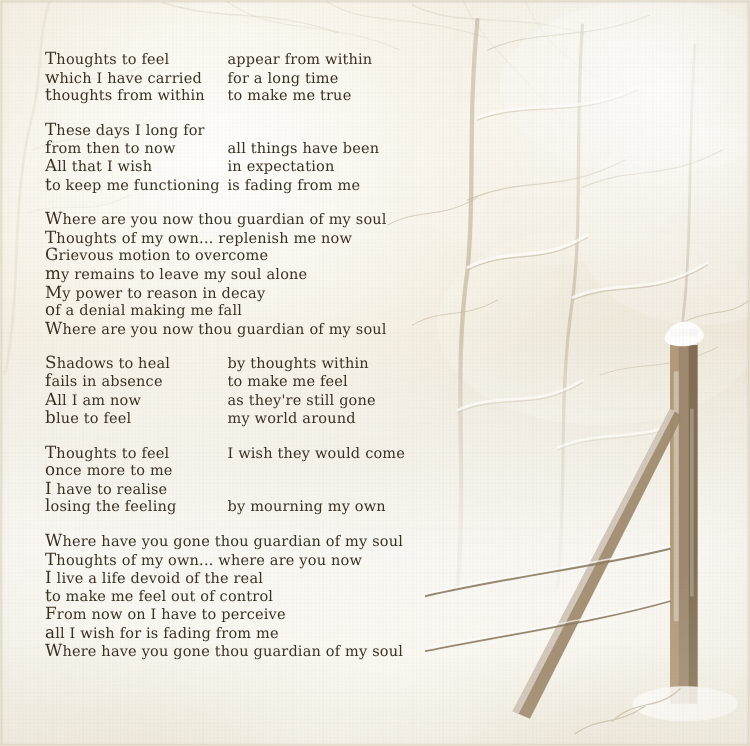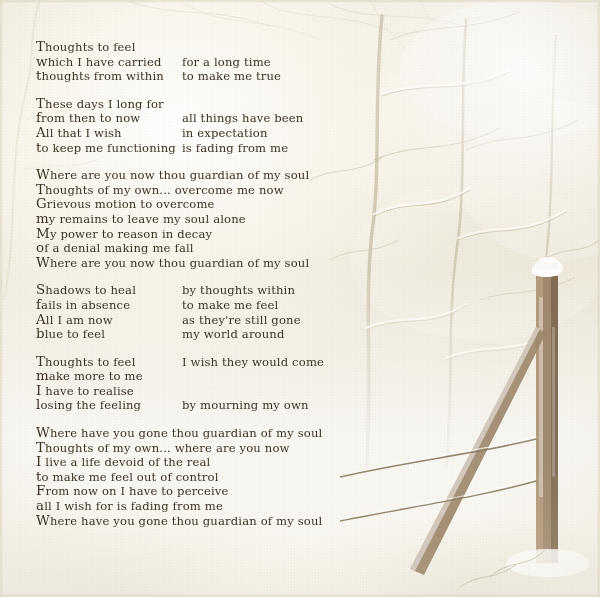--- a/index.html
+++ b/index.html
@@ -279,20 +279,21 @@
     </svg>
   </div>
 
   <div class="bg-haze"></div>
 
   <div class="lyrics">
 
     <div class="stanza two-col">
       <div class="line">
         <span class="col-a">Thoughts to feel</span>
+        <span class="col-b">appear from within</span>
       </div>
       <div class="line">
         <span class="col-a">which I have carried</span>
         <span class="col-b">for a long time</span>
       </div>
       <div class="line">
         <span class="col-a">thoughts from within</span>
         <span class="col-b">to make me true</span>
       </div>
     </div>
@@ -310,21 +311,21 @@
         <span class="col-b">in expectation</span>
       </div>
       <div class="line">
         <span class="col-a">to keep me functioning</span>
         <span class="col-b">is fading from me</span>
       </div>
     </div>
 
     <div class="stanza single">
       <div class="line">Where are you now thou guardian of my soul</div>
-      <div class="line">Thoughts of my own... overcome me now</div>
+      <div class="line">Thoughts of my own... replenish me now</div>
       <div class="line">Grievous motion to overcome</div>
       <div class="line">my remains to leave my soul alone</div>
       <div class="line">My power to reason in decay</div>
       <div class="line">of a denial making me fall</div>
       <div class="line">Where are you now thou guardian of my soul</div>
     </div>
 
     <div class="stanza two-col">
       <div class="line">
         <span class="col-a">Shadows to heal</span>
@@ -343,21 +344,21 @@
         <span class="col-b">my world around</span>
       </div>
     </div>
 
     <div class="stanza two-col">
       <div class="line">
         <span class="col-a">Thoughts to feel</span>
         <span class="col-b">I wish they would come</span>
       </div>
       <div class="line">
-        <span class="col-a">make more to me</span>
+        <span class="col-a">once more to me</span>
       </div>
       <div class="line">
         <span class="col-a">I have to realise</span>
       </div>
       <div class="line">
         <span class="col-a">losing the feeling</span>
         <span class="col-b">by mourning my own</span>
       </div>
     </div>
 

